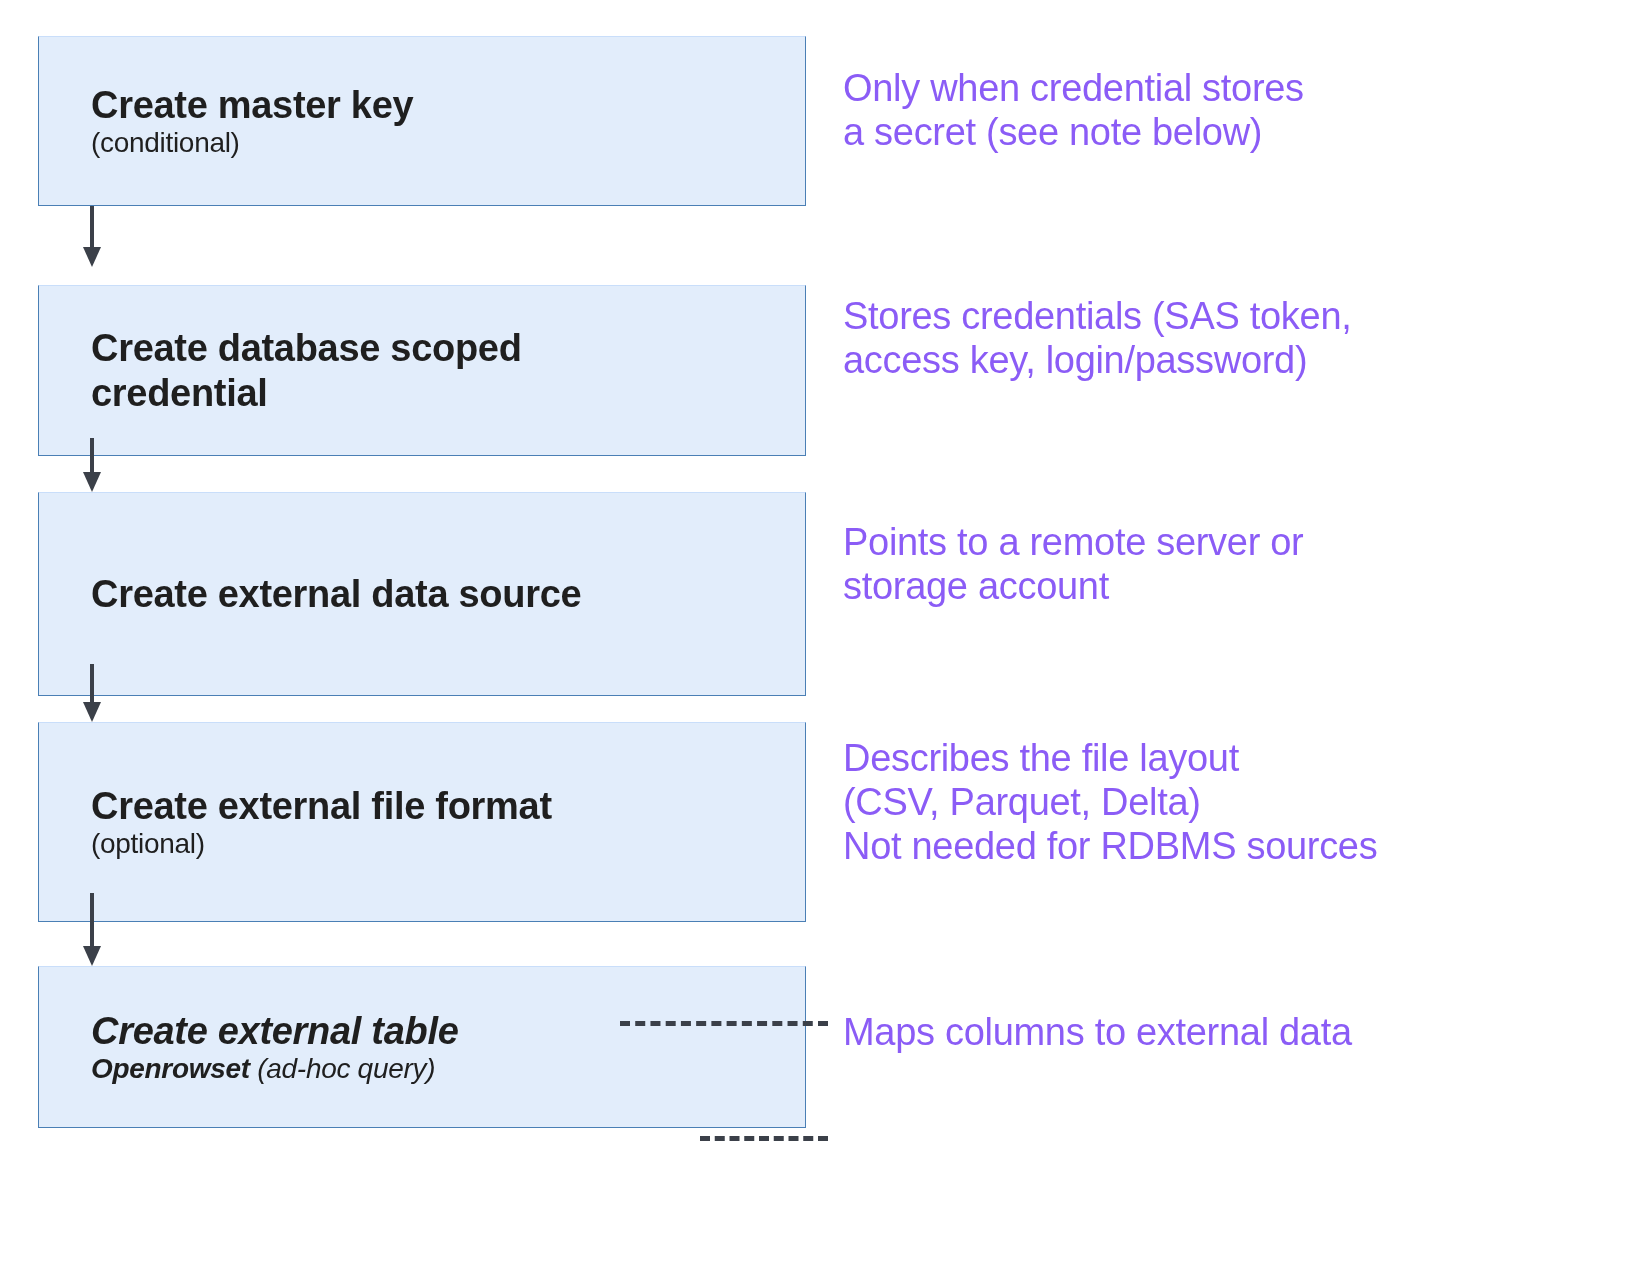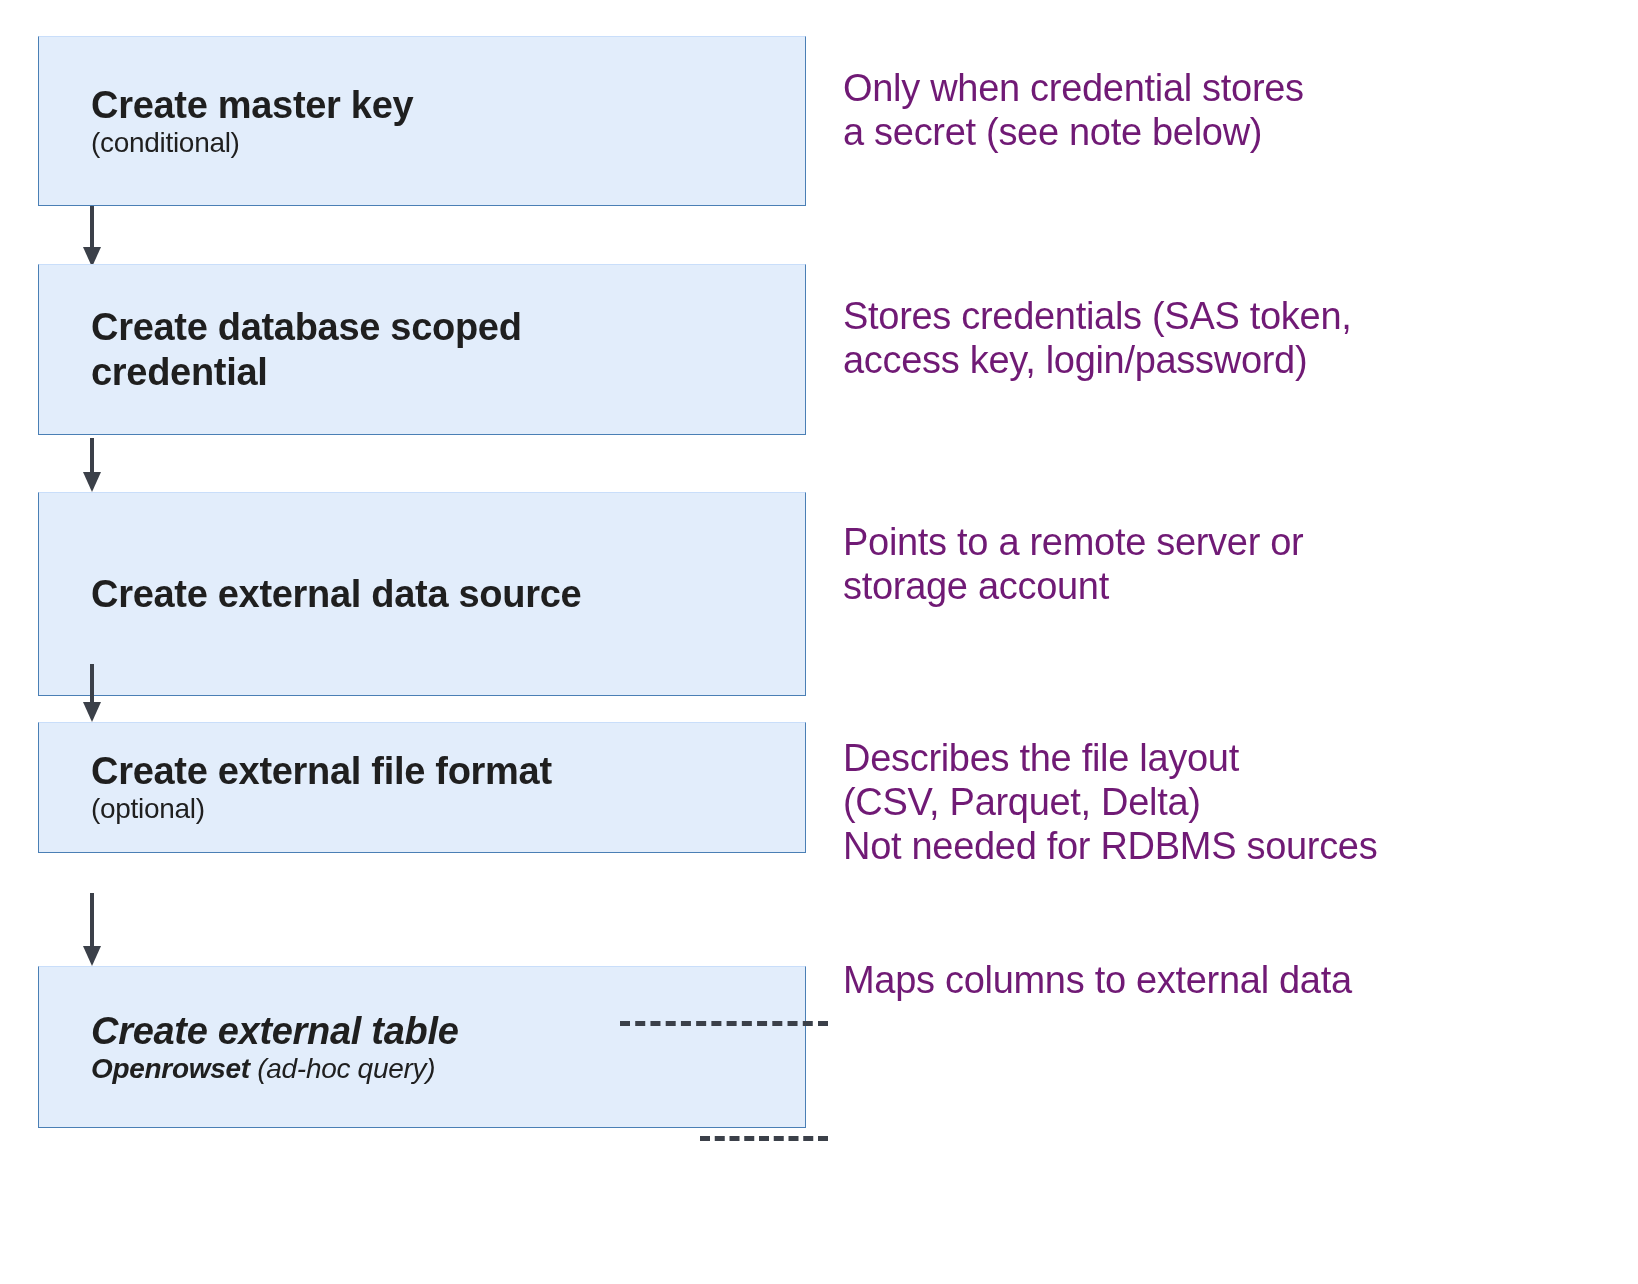--- a/index.html
+++ b/index.html
@@ -47,23 +47,23 @@
   .step-sub {
     font-weight: normal;
     font-size: 28px;
     line-height: 1.16;
     letter-spacing: -0.3px;
     color: #1f1f1f;
   }
 
   
   #box-1 { top: 36px;   height: 170px; }
-  #box-2 { top: 264px;  height: 171px; }
+  #box-2 { top: 285px;  height: 171px; }
   #box-3 { top: 492px;  height: 204px; }
-  #box-4 { top: 722px;  height: 131px; }
+  #box-4 { top: 722px;  height: 200px; }
   #box-5 { top: 966px;  height: 162px; font-style: italic; }
 
   
   .arrow {
     position: absolute;
     left: 83px;
     width: 18px;
   }
   .arrow .shaft {
     position: absolute;
@@ -94,28 +94,28 @@
   #arrow-4 .shaft { height: 53px; }
   #arrow-4 .head  { top: 53px; }
 
   
   .note {
     position: absolute;
     left: 843px;
     font-size: 38px;
     line-height: 1.16;
     letter-spacing: -0.3px;
-    color: #701a75;
+    color: #8b5cf6;
     white-space: pre-line;
   }
   #note-1 { top: 66px; }
   #note-2 { top: 294px; }
   #note-3 { top: 520px; }
   #note-4 { top: 736px; }
-  #note-5 { top: 958px; }
+  #note-5 { top: 1010px; }
   #note-6 { top: 1118px; }
 
   
   .dashed-leader {
     position: absolute;
     height: 0;
     border-top: 5px dashed #3b4049;
   }
   #leader-1 { left: 620px; top: 1021px; width: 208px; }
   #leader-2 { left: 700px; top: 1136px; width: 128px; }

